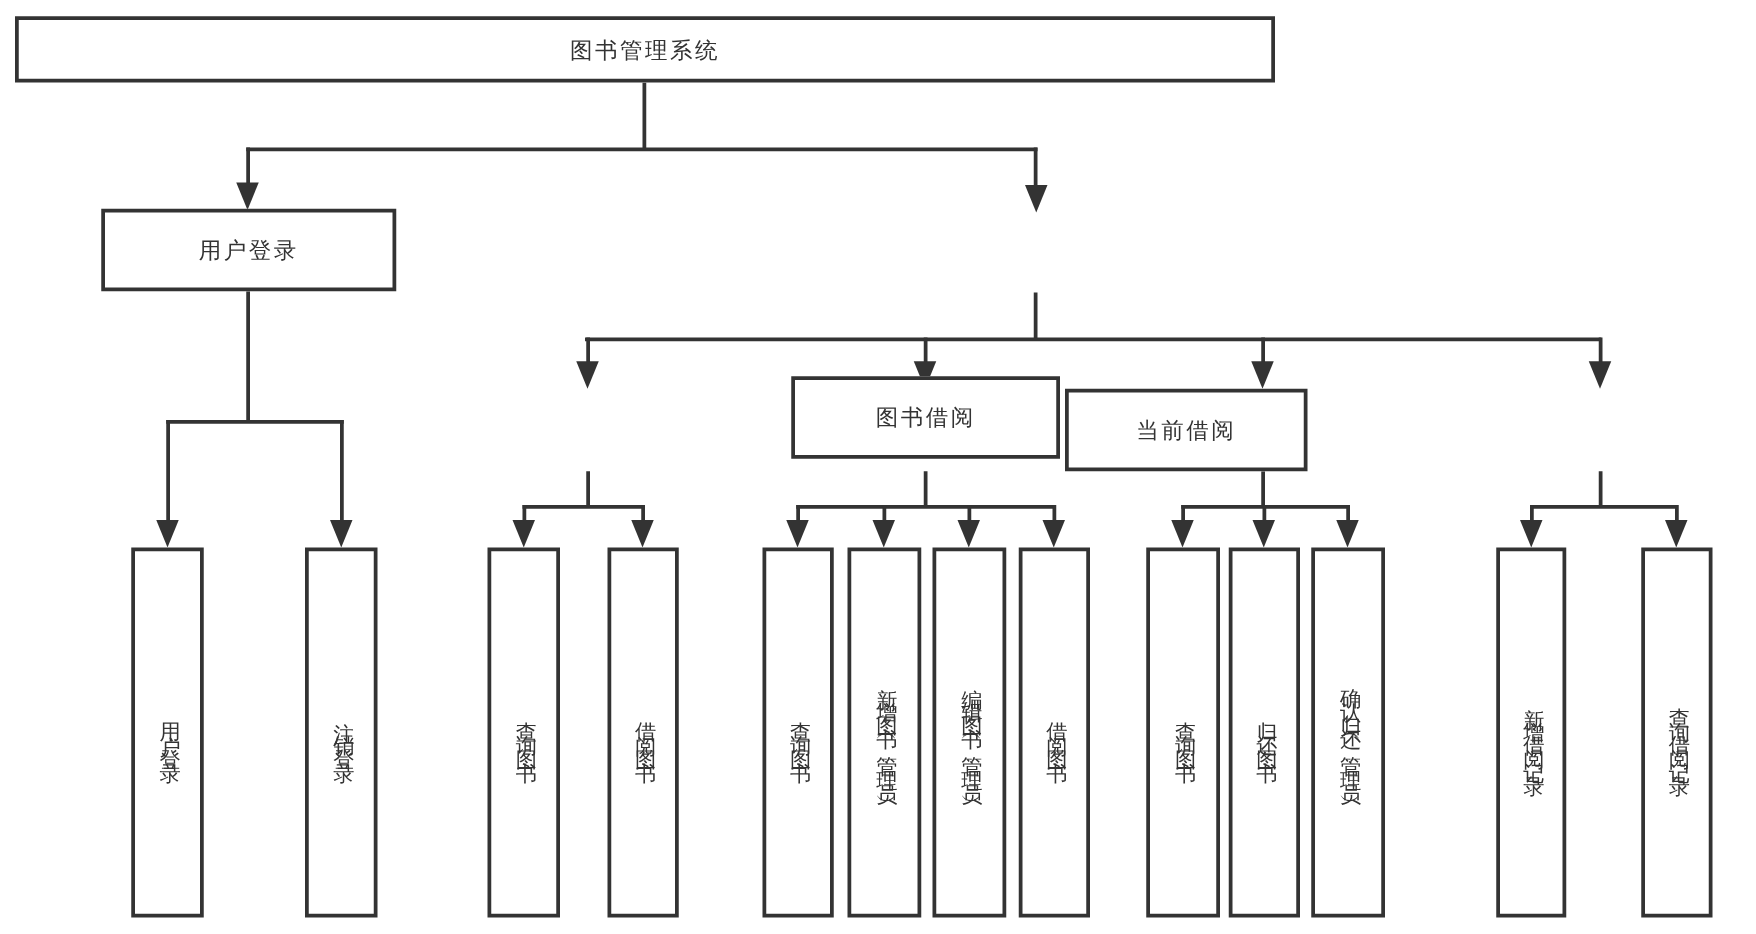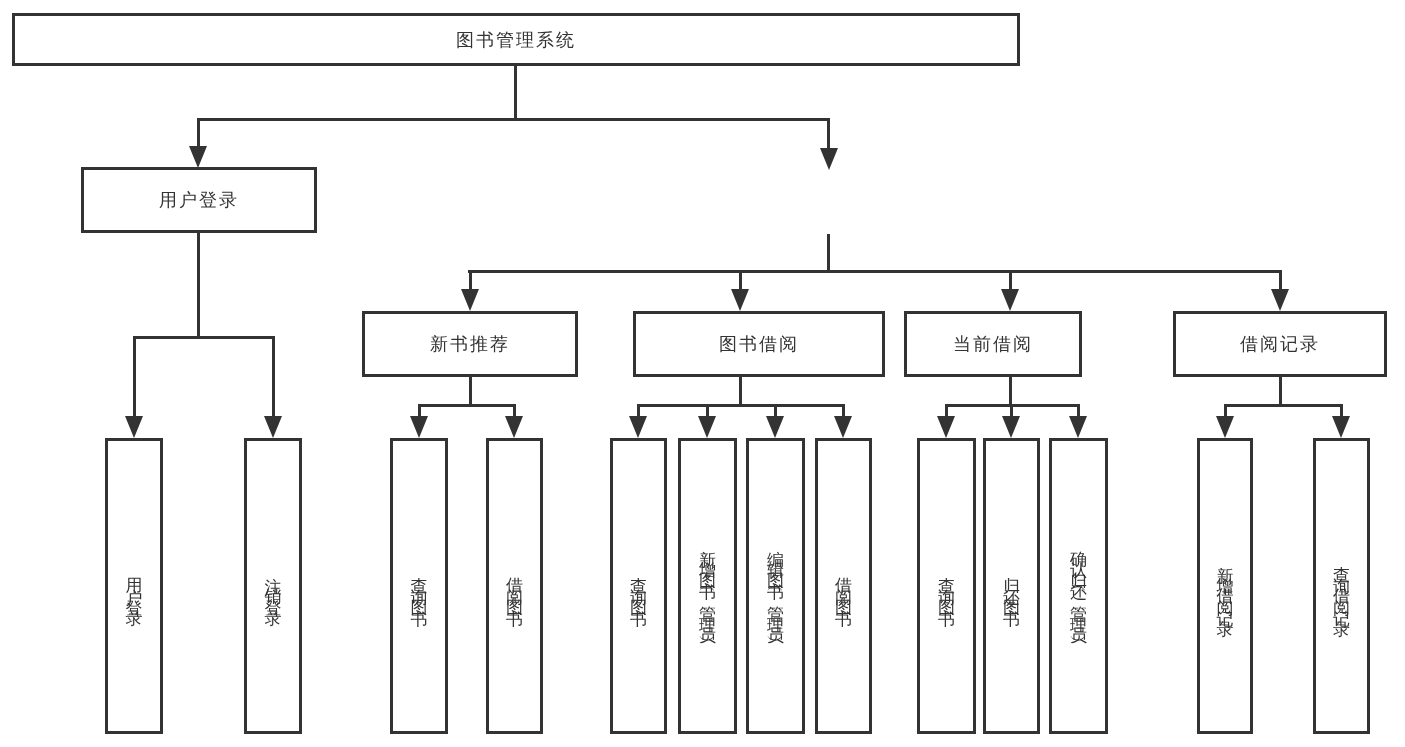--- a/index.html
+++ b/index.html
@@ -4,21 +4,21 @@
 <style>
   :root{
     --line:#333333; --border:#333333; --text:#333333; --bg:#ffffff; --watermark:#c9c9c9;
   }
   html,body{margin:0;padding:0;}
   body{background:#fff;font-family:"Liberation Sans",sans-serif;}
   .stage{position:relative;width:1405px;height:747px;background:var(--bg);overflow:hidden;}
   .box{
     position:absolute;box-sizing:border-box;border:3px solid var(--border);
     background:#fff;display:flex;align-items:center;justify-content:center;
-    color:var(--text);font-size:18px;letter-spacing:2px;z-index:2;
+    color:var(--text);font-size:18px;letter-spacing:2px;z-index:2;font-family:Liberation Mono, monospace;
   }
   .vbox{border-width:3px;}
   .vtext{
     writing-mode:vertical-rl;text-orientation:mixed;
     letter-spacing:11px;font-size:17px;line-height:1;color:var(--text);
   }
   .line{position:absolute;background:var(--line);z-index:1;}
   .ah{
     position:absolute;width:0;height:0;z-index:1;
     border-left:9px solid transparent;border-right:9px solid transparent;
@@ -60,31 +60,25 @@
   <div class="line" style="left:468px;top:270px;width:813px;height:3px"></div>
   <div class="line" style="left:469px;top:270px;width:3px;height:22px"></div>
   <i class="ah" style="left:461px;top:289px"></i>
   <div class="line" style="left:739px;top:270px;width:3px;height:22px"></div>
   <i class="ah" style="left:731px;top:289px"></i>
   <div class="line" style="left:1009px;top:270px;width:3px;height:22px"></div>
   <i class="ah" style="left:1001px;top:289px"></i>
   <div class="line" style="left:1279px;top:270px;width:3px;height:22px"></div>
   <i class="ah" style="left:1271px;top:289px"></i>
 
-  <div class="box" style="left:362px;top:311px;width:216px;height:66px">
-    <span>新书推荐</span>
-  </div>
-  <div class="box" style="left:633px;top:311px;width:252px;height:66px">
+  <div class="box" style="left:633px;top:301px;width:215px;height:66px">
     <span>图书借阅</span>
   </div>
-  <div class="box" style="left:904px;top:311px;width:178px;height:66px">
+  <div class="box" style="left:852px;top:311px;width:194px;height:66px">
     <span>当前借阅</span>
-  </div>
-  <div class="box" style="left:1173px;top:311px;width:214px;height:66px">
-    <span>借阅记录</span>
   </div>
 
   <div class="line" style="left:469px;top:377px;width:3px;height:29px"></div>
   <div class="line" style="left:739px;top:377px;width:3px;height:29px"></div>
   <div class="line" style="left:1009px;top:377px;width:3px;height:29px"></div>
   <div class="line" style="left:1279px;top:377px;width:3px;height:29px"></div>
 
   <div class="line" style="left:418px;top:404px;width:97px;height:3px"></div>
   <div class="line" style="left:637px;top:404px;width:207px;height:3px"></div>
   <div class="line" style="left:945px;top:404px;width:134px;height:3px"></div>

